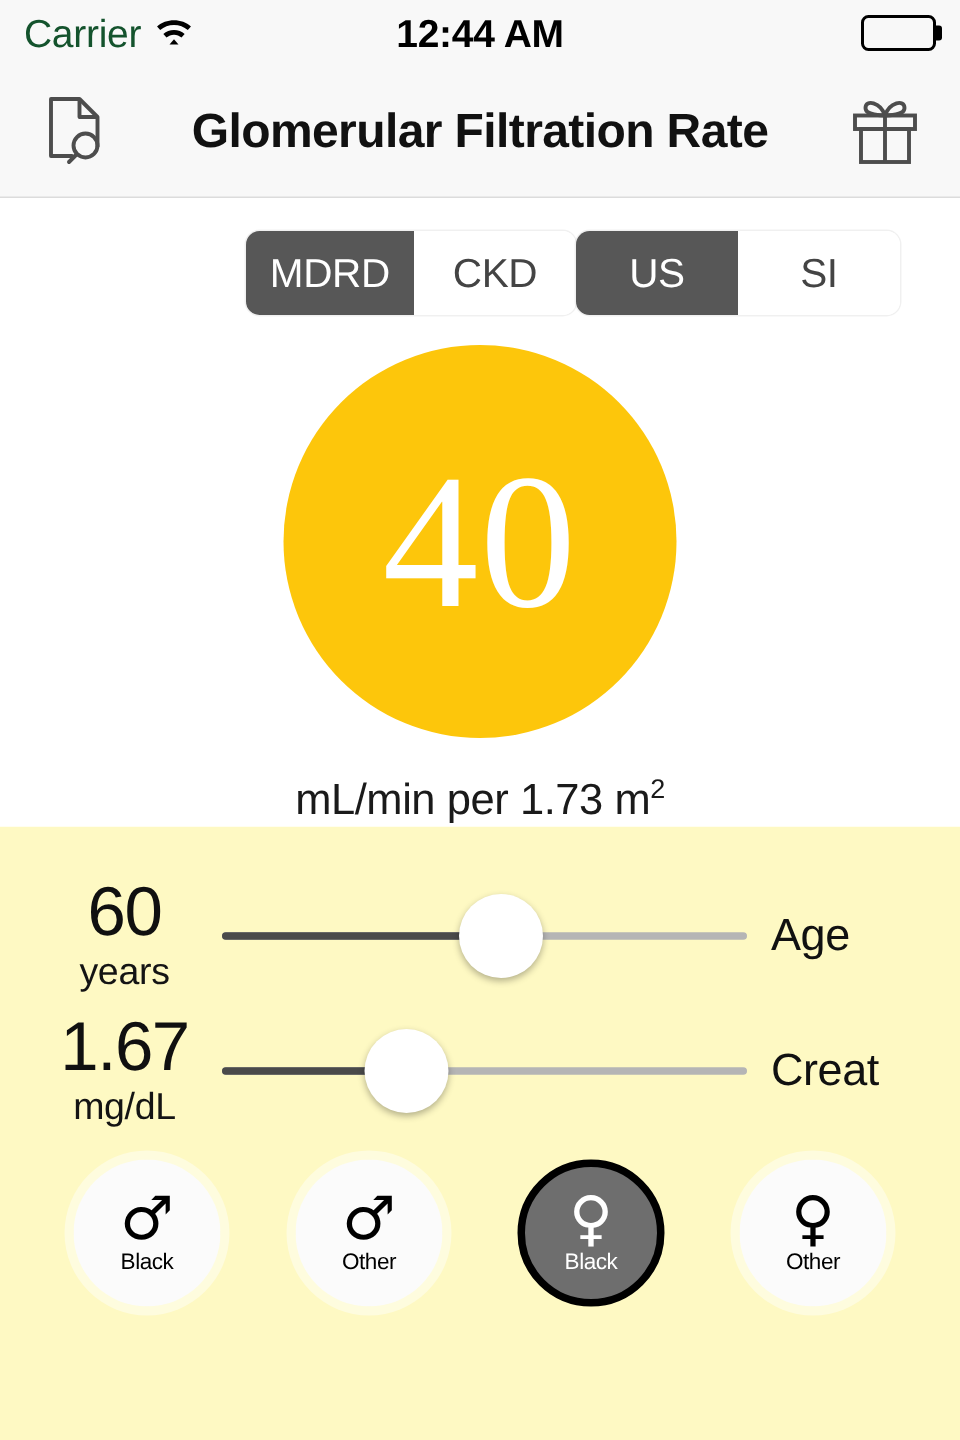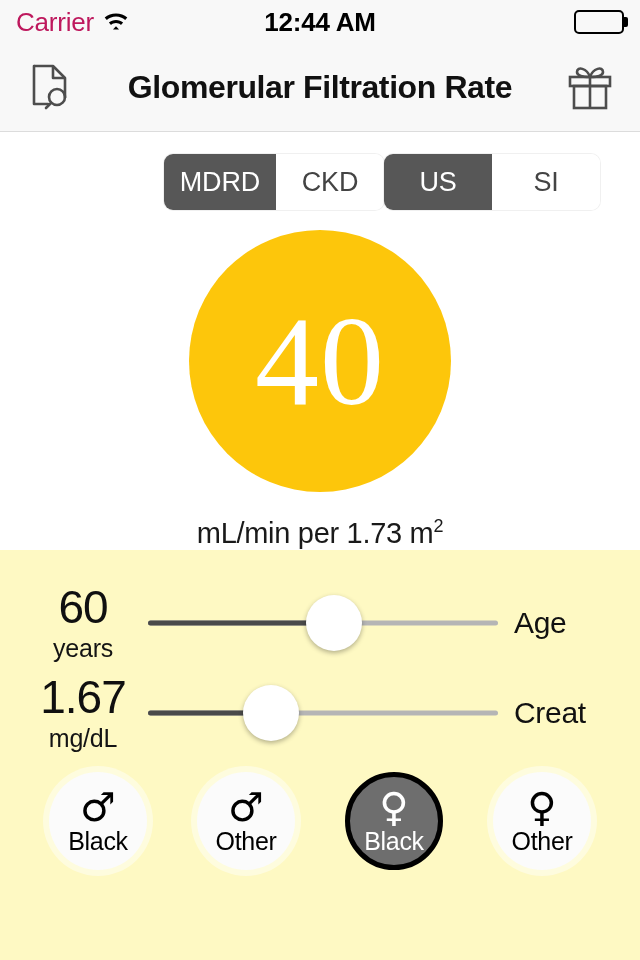--- a/index.html
+++ b/index.html
@@ -32,21 +32,21 @@
     padding: 0 16px;
     position: relative;
   }
   .status-left {
     display: flex;
     align-items: center;
     gap: 8px;
   }
   .status-carrier {
     font-size: 26px;
-    color: #be185d;
+    color: #14532d;
     letter-spacing: -0.2px;
   }
   .wifi-icon { display: block; }
   .status-time {
     position: absolute;
     left: 0; right: 0;
     text-align: center;
     font-size: 26px;
     font-weight: bold;
     color: #000;
@@ -302,21 +302,21 @@
   }
   .gender-symbol {
     font-size: 40px;
     line-height: 1;
     color: #000000;
     font-family: "DejaVu Sans", sans-serif;
     margin-bottom: -2px;
   }
   .gender-btn.selected .gender-symbol { color: #ffffff; }
   .gender-label {
-    font-size: 25px;
+    font-size: 15px;
     color: #000000;
     letter-spacing: -0.3px;
   }
   .gender-btn.selected .gender-label { color: #ffffff; }
 </style>
 </head>
 <body>
 
 <div id="app">
 

